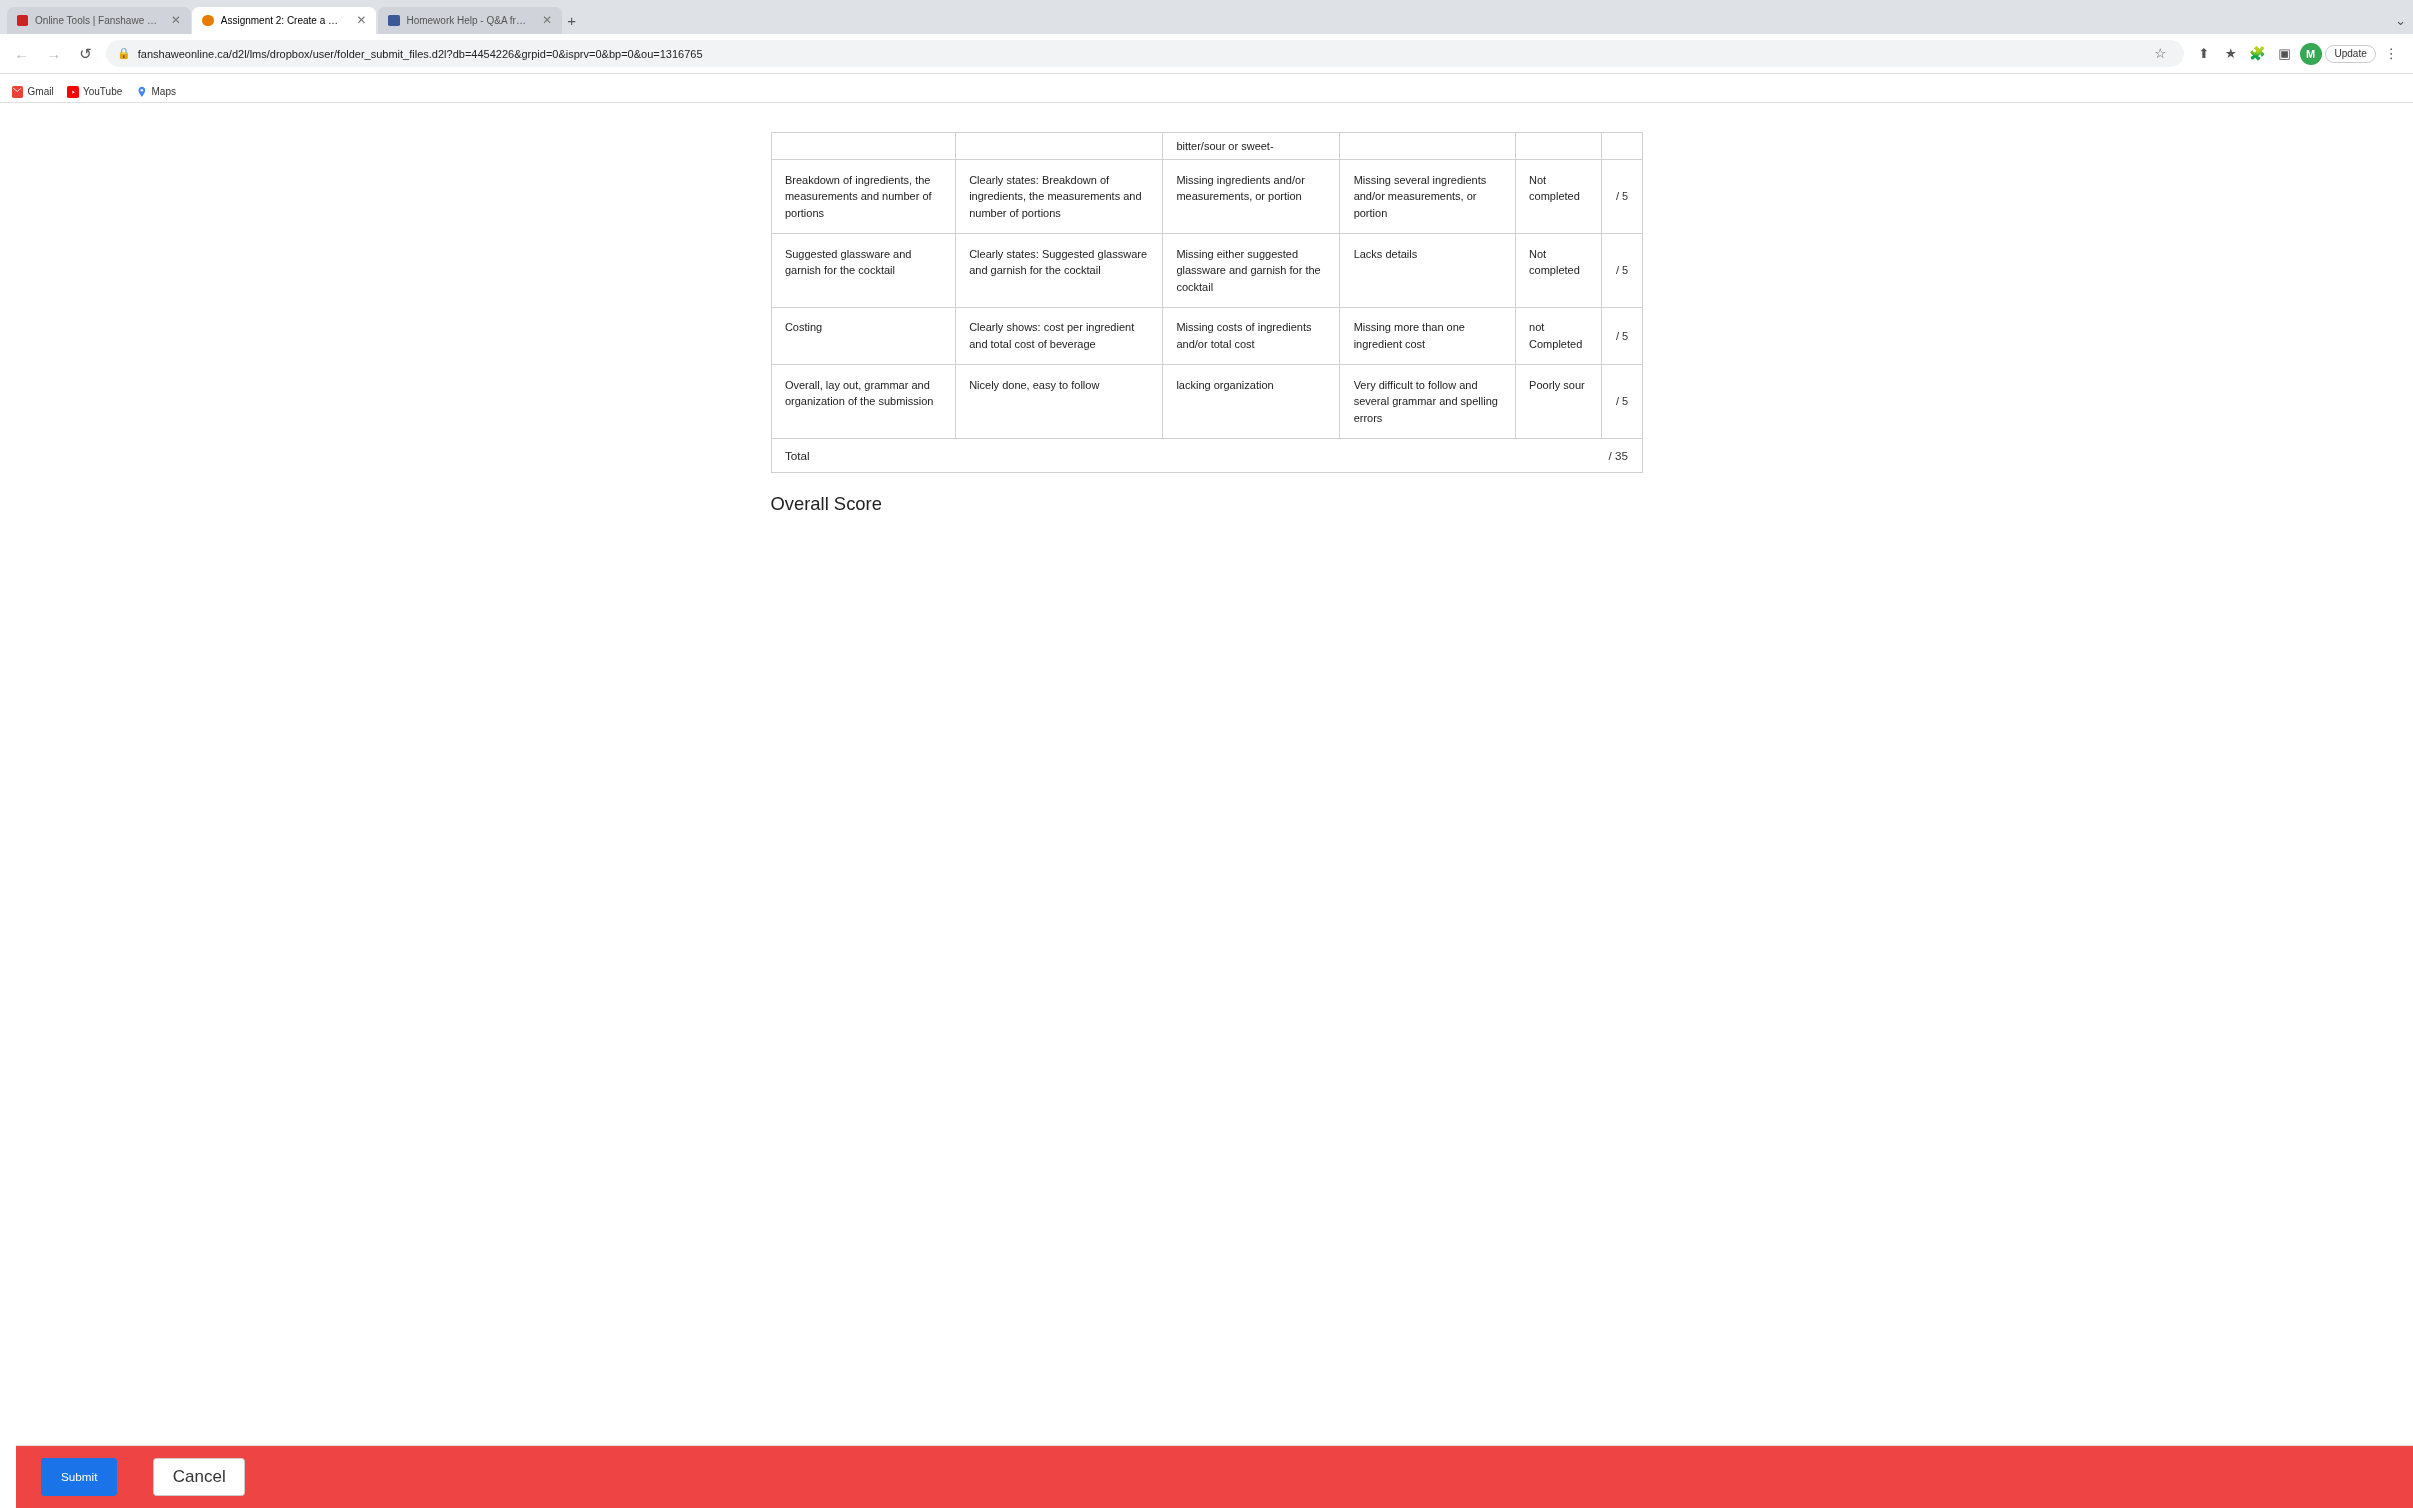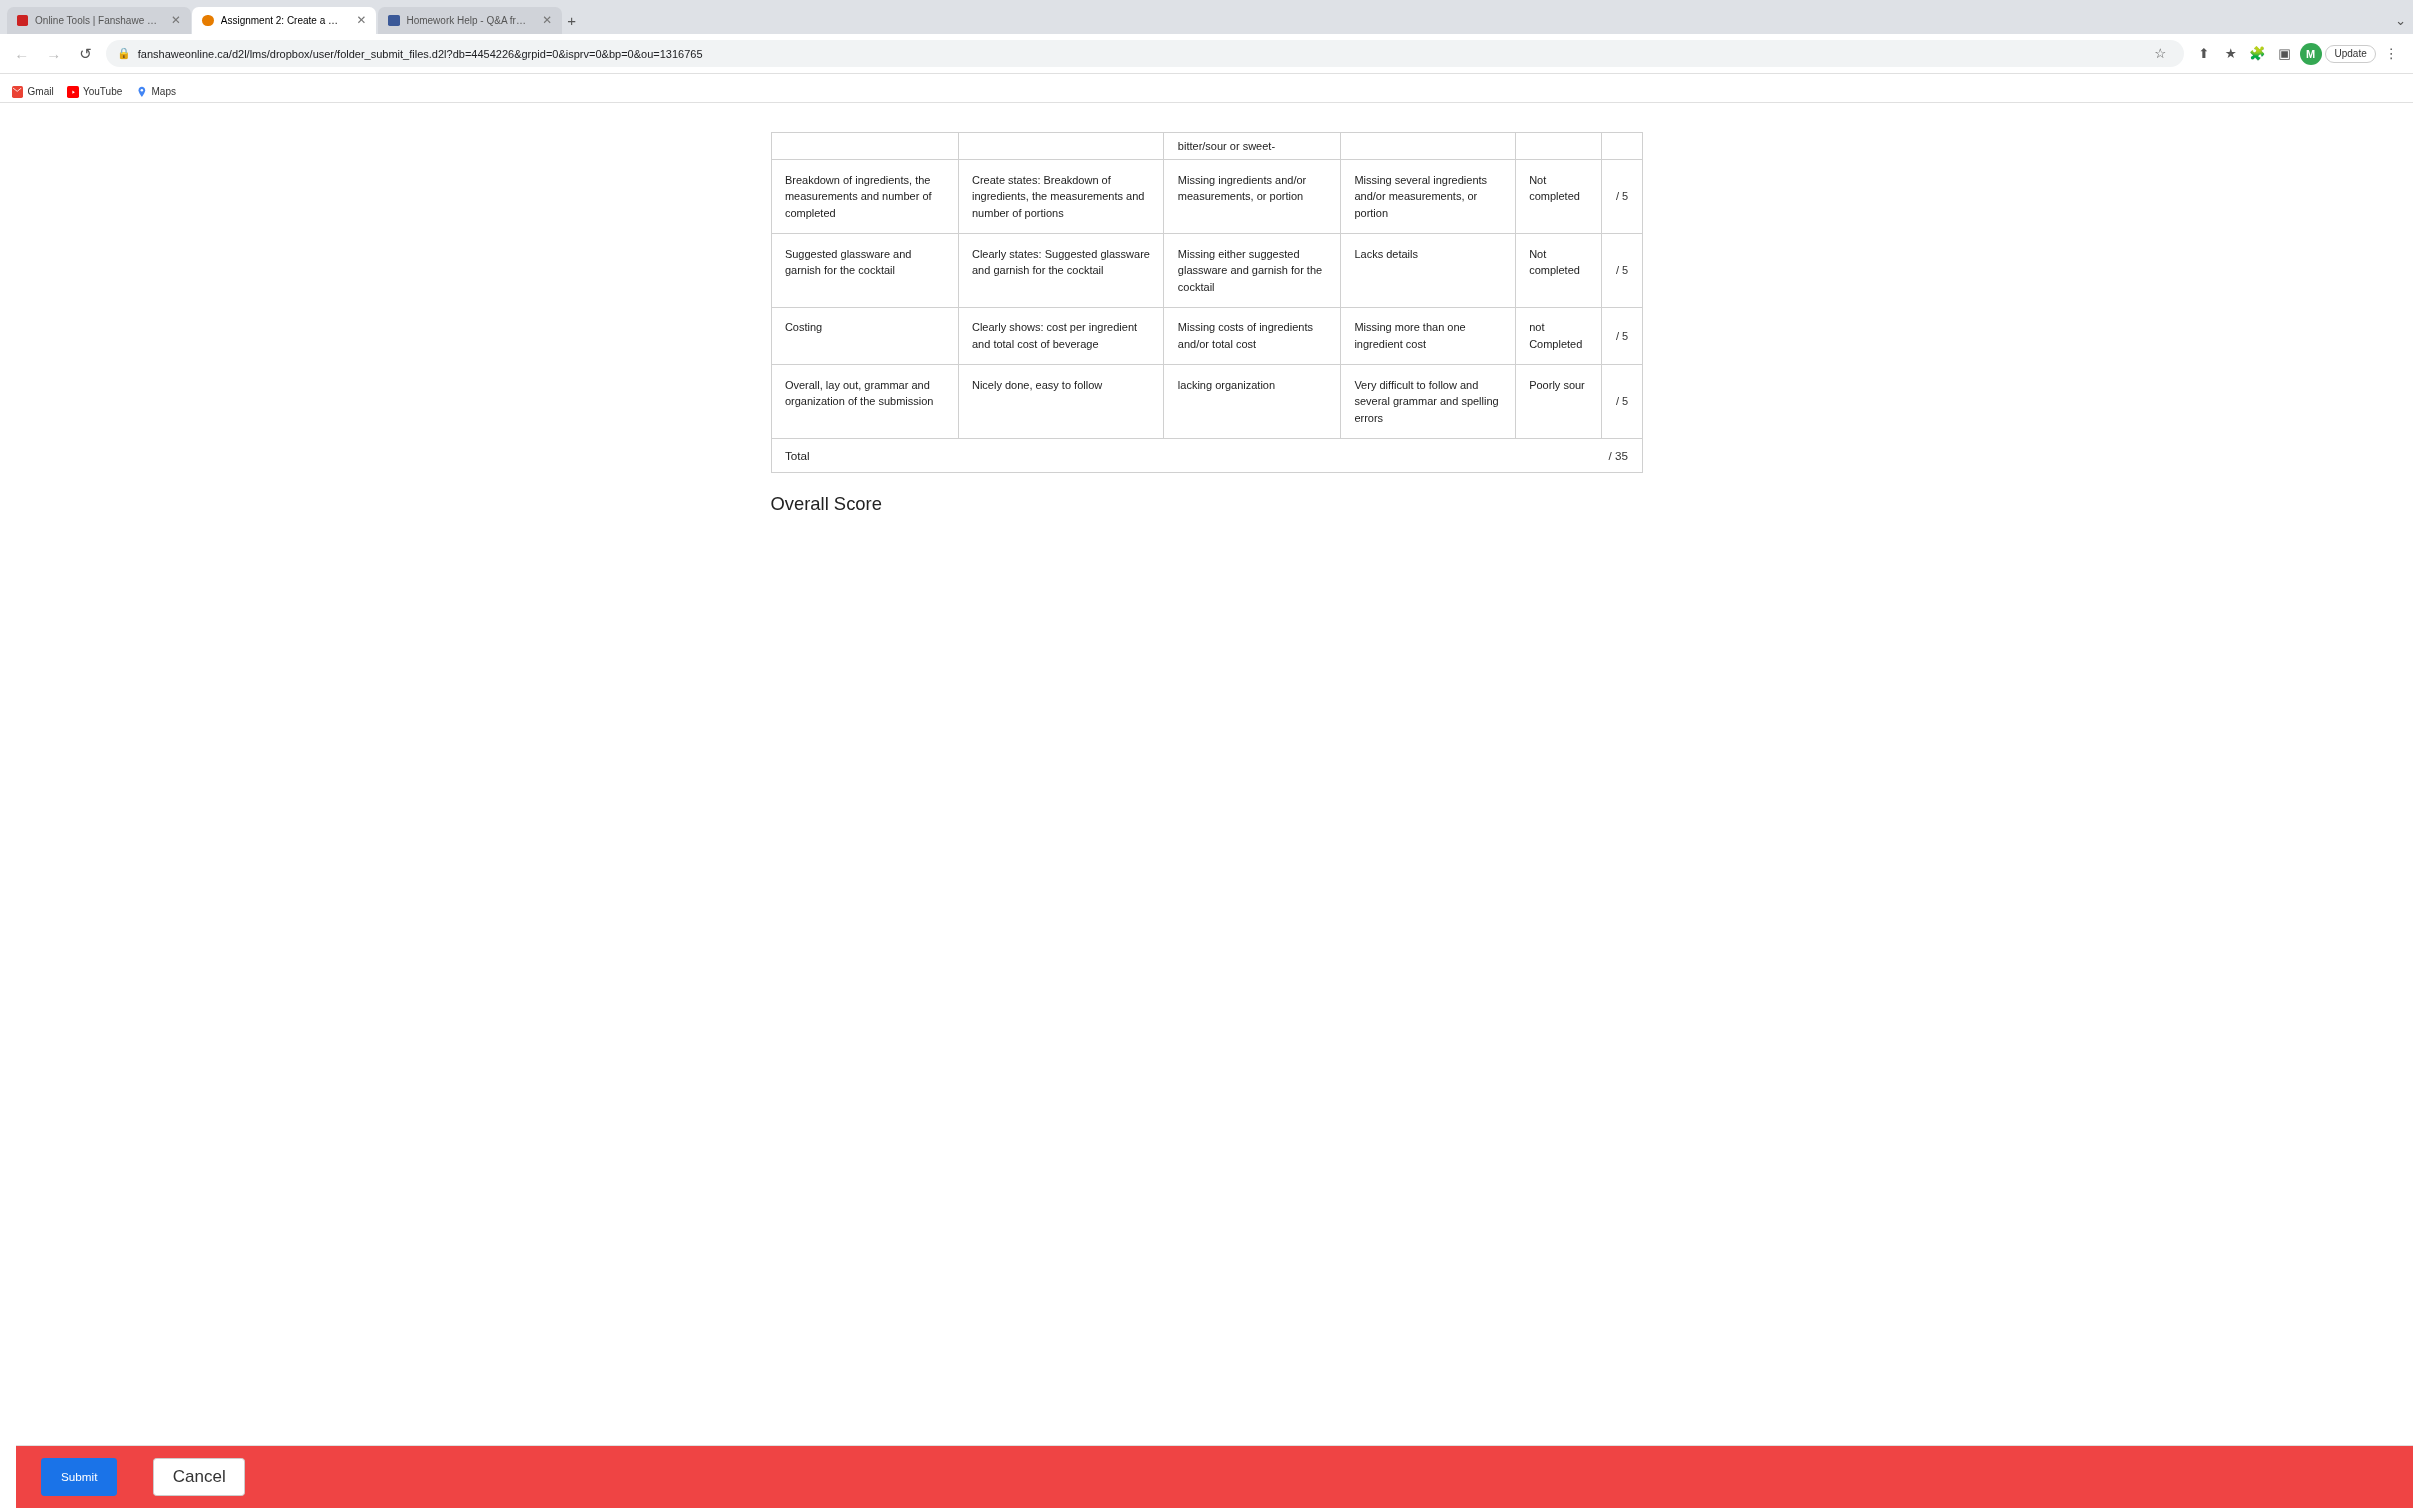--- a/index.html
+++ b/index.html
@@ -274,22 +274,22 @@
           <tr class="partial-row">
             <td></td>
             <td></td>
             <td>bitter/sour or sweet-</td>
             <td></td>
             <td></td>
             <td></td>
           </tr>
 
           <tr>
-            <td>Breakdown of ingredients, the measurements and number of completed</td>
-            <td>Create states: Breakdown of ingredients, the measurements and number of portions</td>
+            <td>Breakdown of ingredients, the measurements and number of portions</td>
+            <td>Clearly states: Breakdown of ingredients, the measurements and number of portions</td>
             <td>Missing ingredients and/or measurements, or portion</td>
             <td>Missing several ingredients and/or measurements, or portion</td>
             <td>Not completed</td>
             <td class="score-col">/ 5</td>
           </tr>
 
           <tr>
             <td>Suggested glassware and garnish for the cocktail</td>
             <td>Clearly states: Suggested glassware and garnish for the cocktail</td>
             <td>Missing either suggested glassware and garnish for the cocktail</td>

